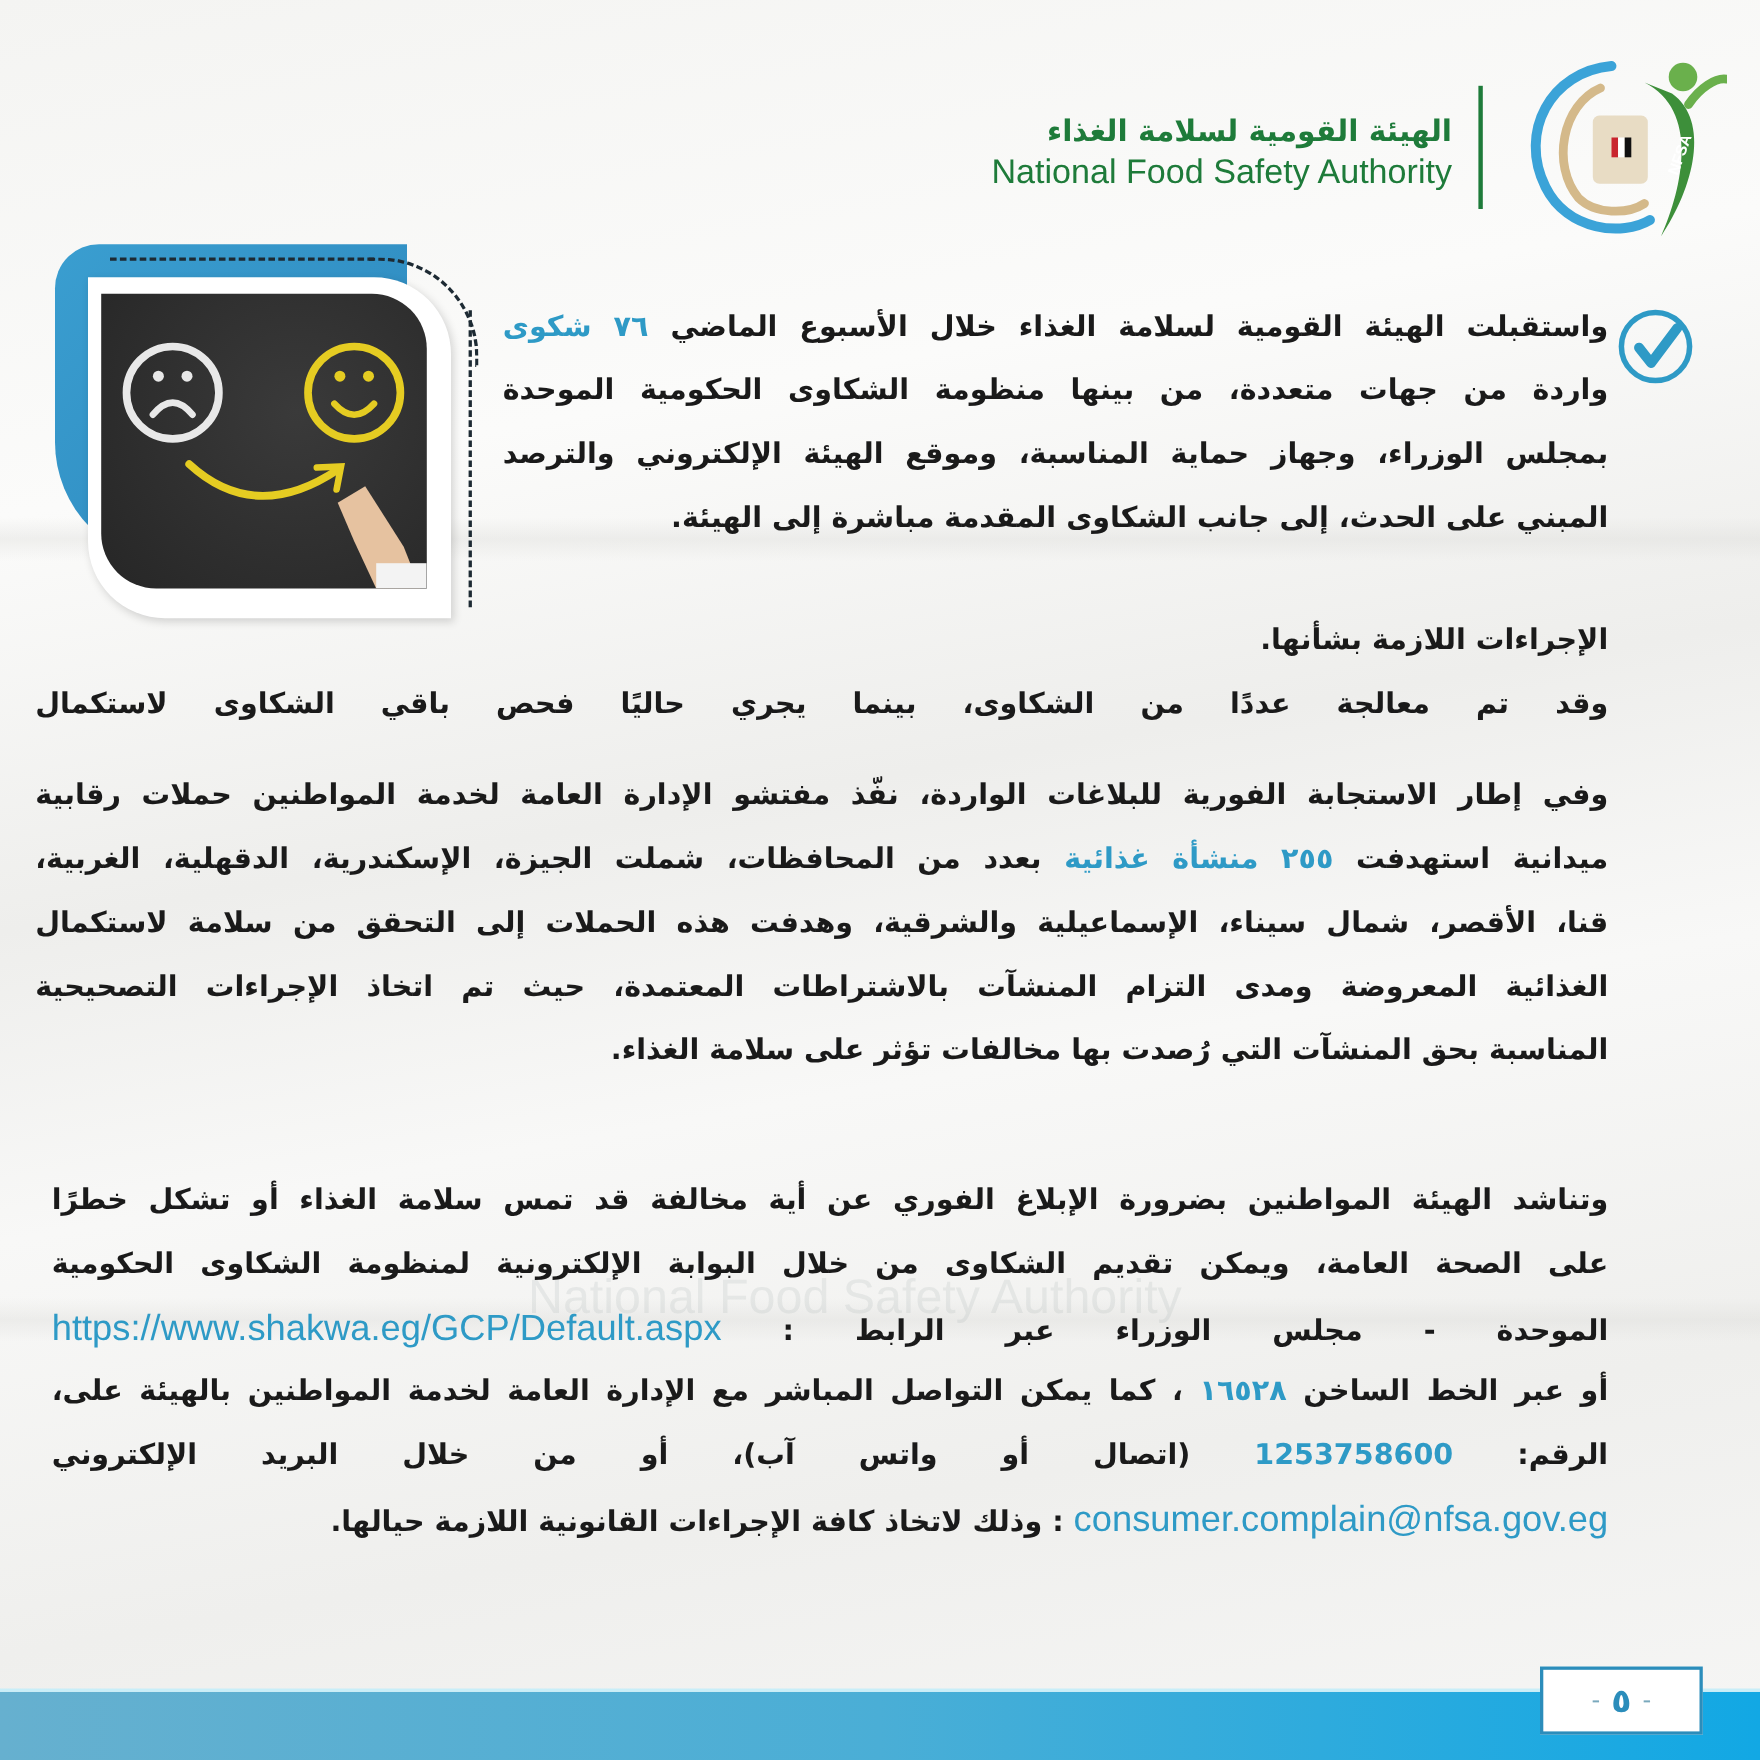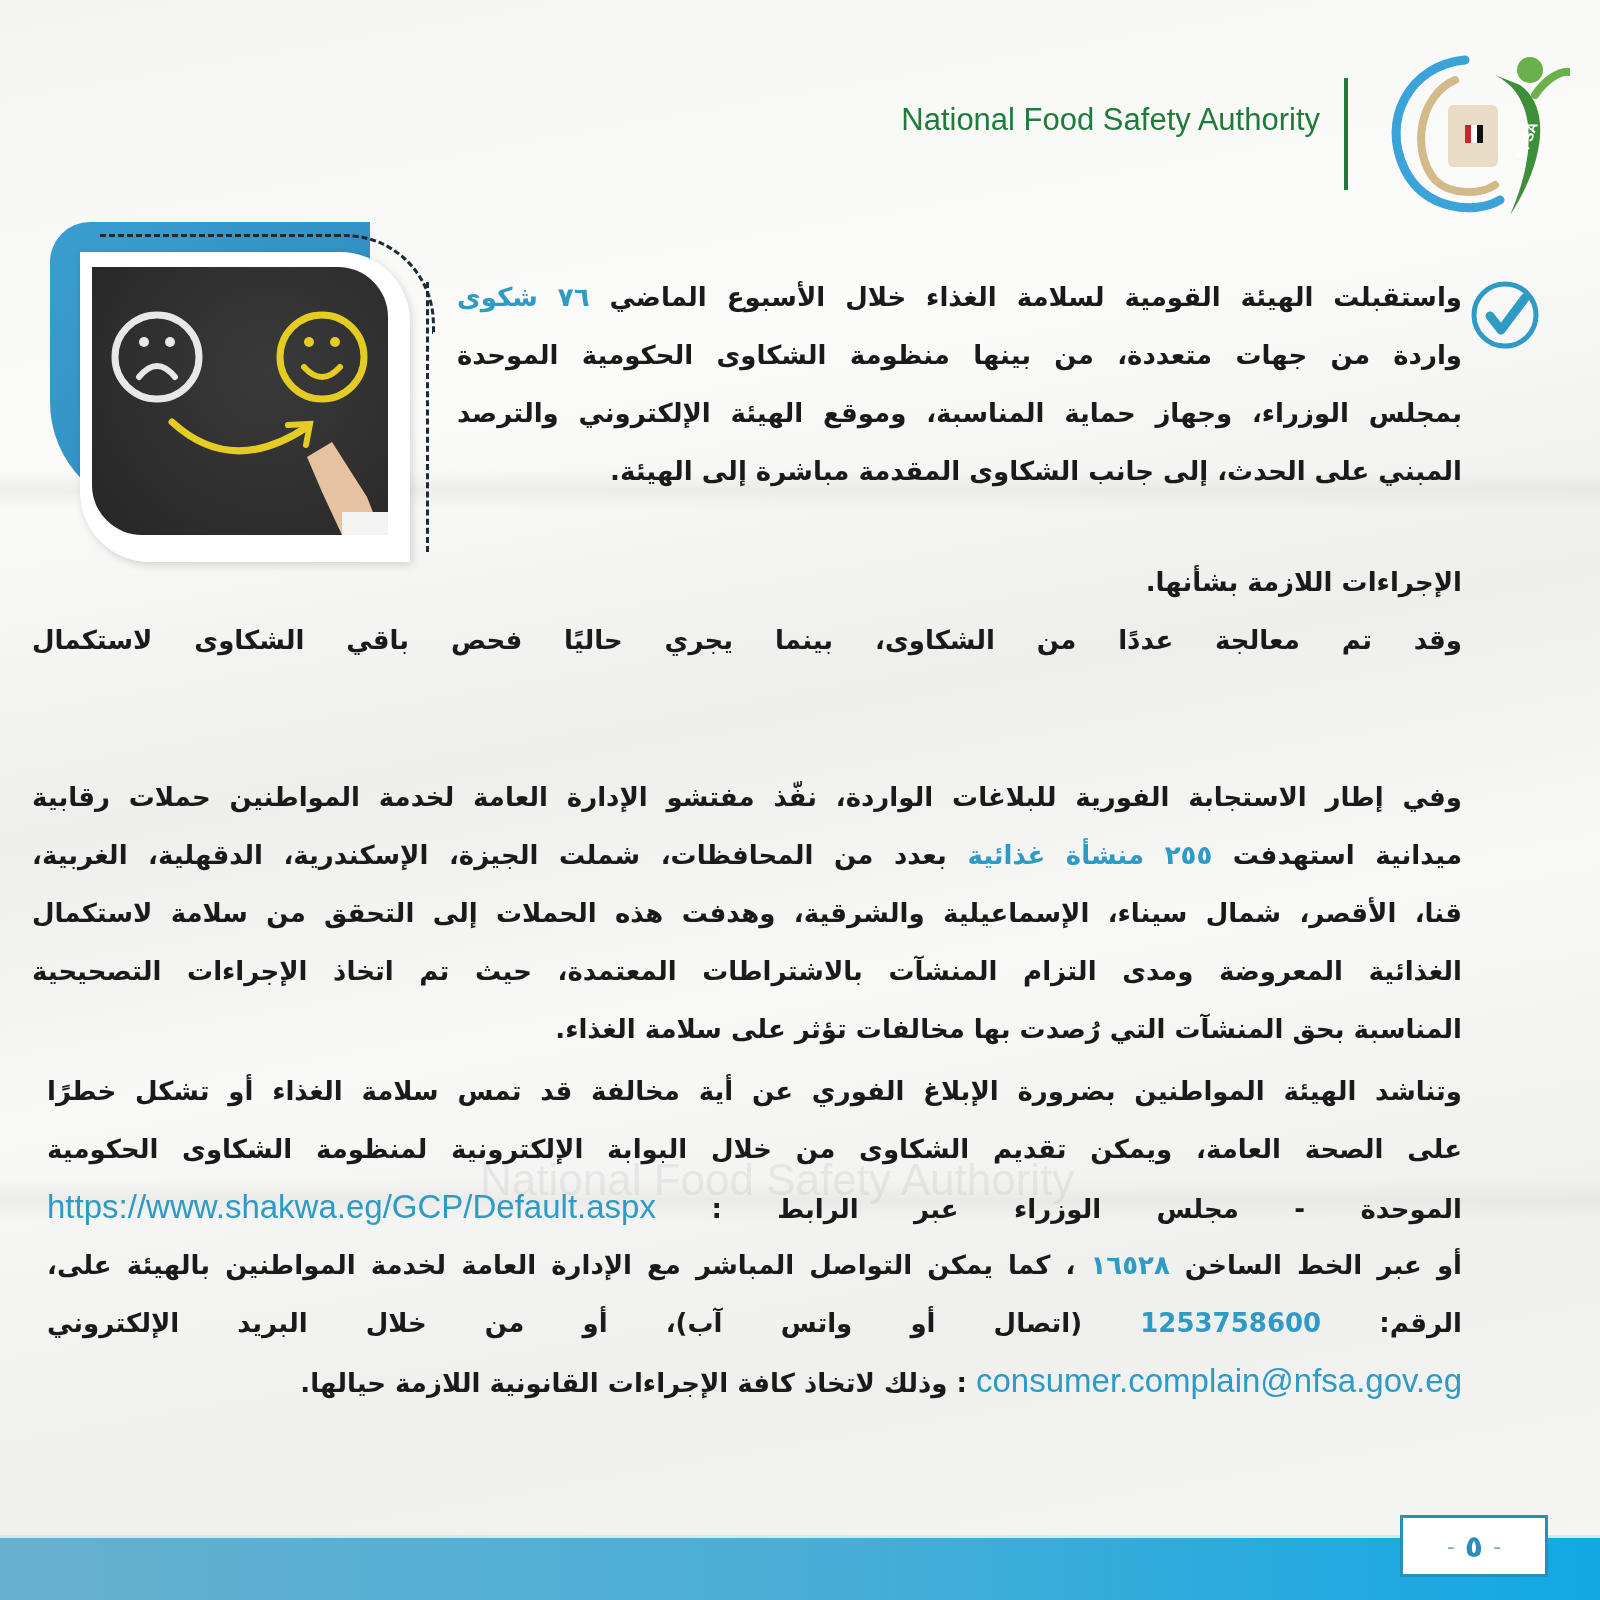--- a/index.html
+++ b/index.html
@@ -39,21 +39,21 @@
 
   .para { position: absolute; direction: rtl; text-align: justify; text-align-last: right;
     font-family: "DejaVu Sans", sans-serif; font-weight: bold; font-size: 26px; color: #1a1a1a; }
   .para .line { display: block; height: 58px; line-height: 58px; white-space: nowrap; text-align: justify; text-align-last: justify; }
   .para .line.last { text-align-last: right; }
   .hl { color: #2e9ac6; }
   .ltr { direction: ltr; unicode-bidi: embed; font-family: "Liberation Sans", sans-serif; font-weight: normal; color: #2e9ac6; font-size: 33px; }
 
   #p1 { right: 138px; top: 268px; width: 1005px; }
   #p2 { right: 138px; top: 553px; width: 1430px; }
-  #p3 { right: 138px; top: 768px; width: 1430px; }
+  #p3 { right: 138px; top: 694px; width: 1430px; }
   #p4 { right: 138px; top: 1062px; width: 1415px; }
 
   
   .watermark { position: absolute; left: 480px; top: 1155px; color: rgba(160,170,170,.18);
     font-family: "Liberation Sans", sans-serif; font-size: 44px; }
 
   
   .footer-bar { position: absolute; left: 0; top: 1535px; width: 1600px; height: 65px;
     background: linear-gradient(90deg, #66b0cf 0%, #4aaed6 50%, #12a8e4 100%);
     border-top: 3px solid #c9eef8; }
@@ -63,20 +63,21 @@
   .page-dash { color: #7aa9bd; font-size: 22px; margin: 0 10px; }
 </style>
 </head>
 <body>
 
 <div class="crease" style="top:470px;"></div>
 <div class="crease" style="top:1180px;"></div>
 
 <div class="header">
   <div class="org-text">
+    <div class="org-ar">الهيئة القومية لسلامة الغذاء</div>
     <div class="org-en">National Food Safety Authority</div>
   </div>
   <div class="divider"></div>
   <svg class="logo" viewBox="0 0 200 170">
     <path d="M95 10 C 40 15, 10 70, 35 120 C 55 160, 105 165, 130 150" fill="none" stroke="#3ba3d8" stroke-width="9" stroke-linecap="round"></path>
     <path d="M85 30 C 50 45, 40 100, 65 130 C 80 145, 110 145, 125 135" fill="none" stroke="#d4b98a" stroke-width="8" stroke-linecap="round"></path>
     <rect x="78" y="55" width="50" height="62" rx="6" fill="#e8dcc4"></rect>
     <rect x="95" y="75" width="6" height="18" fill="#c9252e"></rect>
     <rect x="101" y="75" width="6" height="18" fill="#fff"></rect>
     <rect x="107" y="75" width="6" height="18" fill="#111"></rect>

